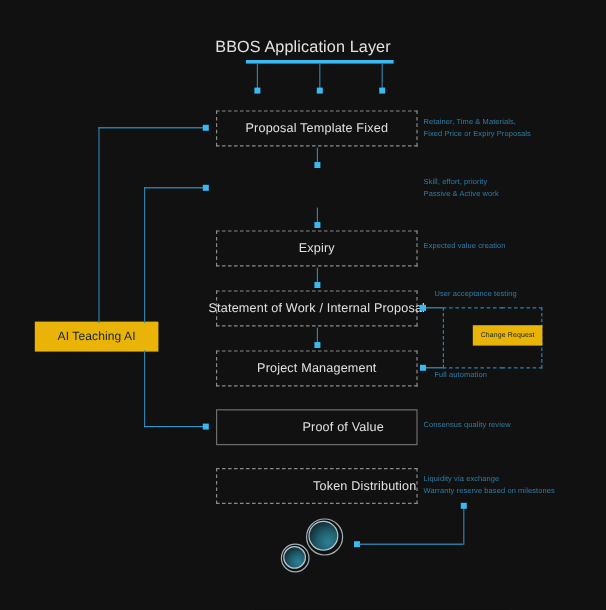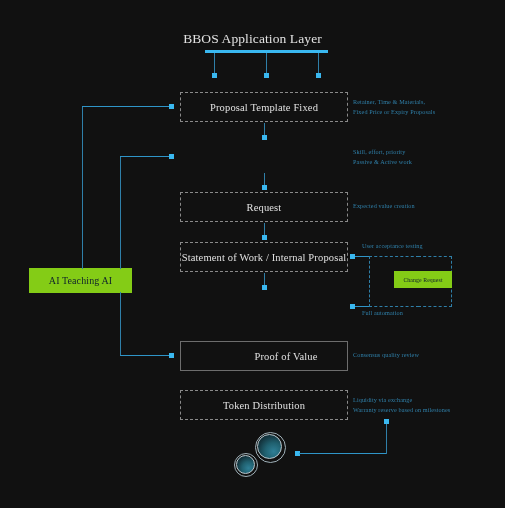--- a/index.html
+++ b/index.html
@@ -6,21 +6,21 @@
     margin: 0;
     padding: 0;
     background: #0d0d0d;
   }
   #root {
     position: relative;
     width: 505px;
     height: 508px;
     background: #111111;
     overflow: hidden;
-    font-family: Liberation Serif, serif;
+    font-family: Liberation Sans, sans-serif;
     -webkit-font-smoothing: antialiased;
   }
 
   
   .hdr-title {
     position: absolute;
     left: 0; right: 0;
     top: 31px;
     text-align: center;
     color: #e2e2e2;
@@ -81,21 +81,21 @@
   .node {
     position: absolute;
     width: 5px;
     height: 5px;
     background: #3ab8f0;
   }
 
   
   .accent-box {
     position: absolute;
-    background: #84cc16;
+    background: #eab308;
     color: #10222c;
     display: flex;
     align-items: center;
     justify-content: center;
     box-sizing: border-box;
     white-space: nowrap;
   }
   #ai-teaching-ai {
     left: 29px;
     top: 268px;
@@ -160,33 +160,36 @@
 
   <div class="vline" style="left:318px; top:53px; height:21px;"></div>
   <div class="node" style="left:316px; top:73px;"></div>
 
   <div class="box dashed" style="top:92px;">
     <span>Proposal Template Fixed</span>
   </div>
 
 
   <div class="box dashed" style="top:192px;">
-    <span>Request</span>
+    <span>Expiry</span>
   </div>
 
   <div class="box dashed" style="top:242px;">
     <span>Statement of Work / Internal Proposal</span>
   </div>
 
+  <div class="box dashed" style="top:292px;">
+    <span>Project Management</span>
+  </div>
 
   <div class="box solid" style="top:341px;padding-left:44px;">
     <span>Proof of Value</span>
   </div>
 
-  <div class="box dashed" style="top:390px;">
+  <div class="box dashed" style="top:390px;justify-content:flex-end;">
     <span>Token Distribution</span>
   </div>
 
   <div class="vline" style="left:264px; top:123px; height:14px;"></div>
   <div class="node" style="left:262px; top:135px;"></div>
 
   <div class="vline" style="left:264px; top:173px; height:14px;"></div>
   <div class="node" style="left:262px; top:185px;"></div>
 
   <div class="vline" style="left:264px; top:223px; height:14px;"></div>

